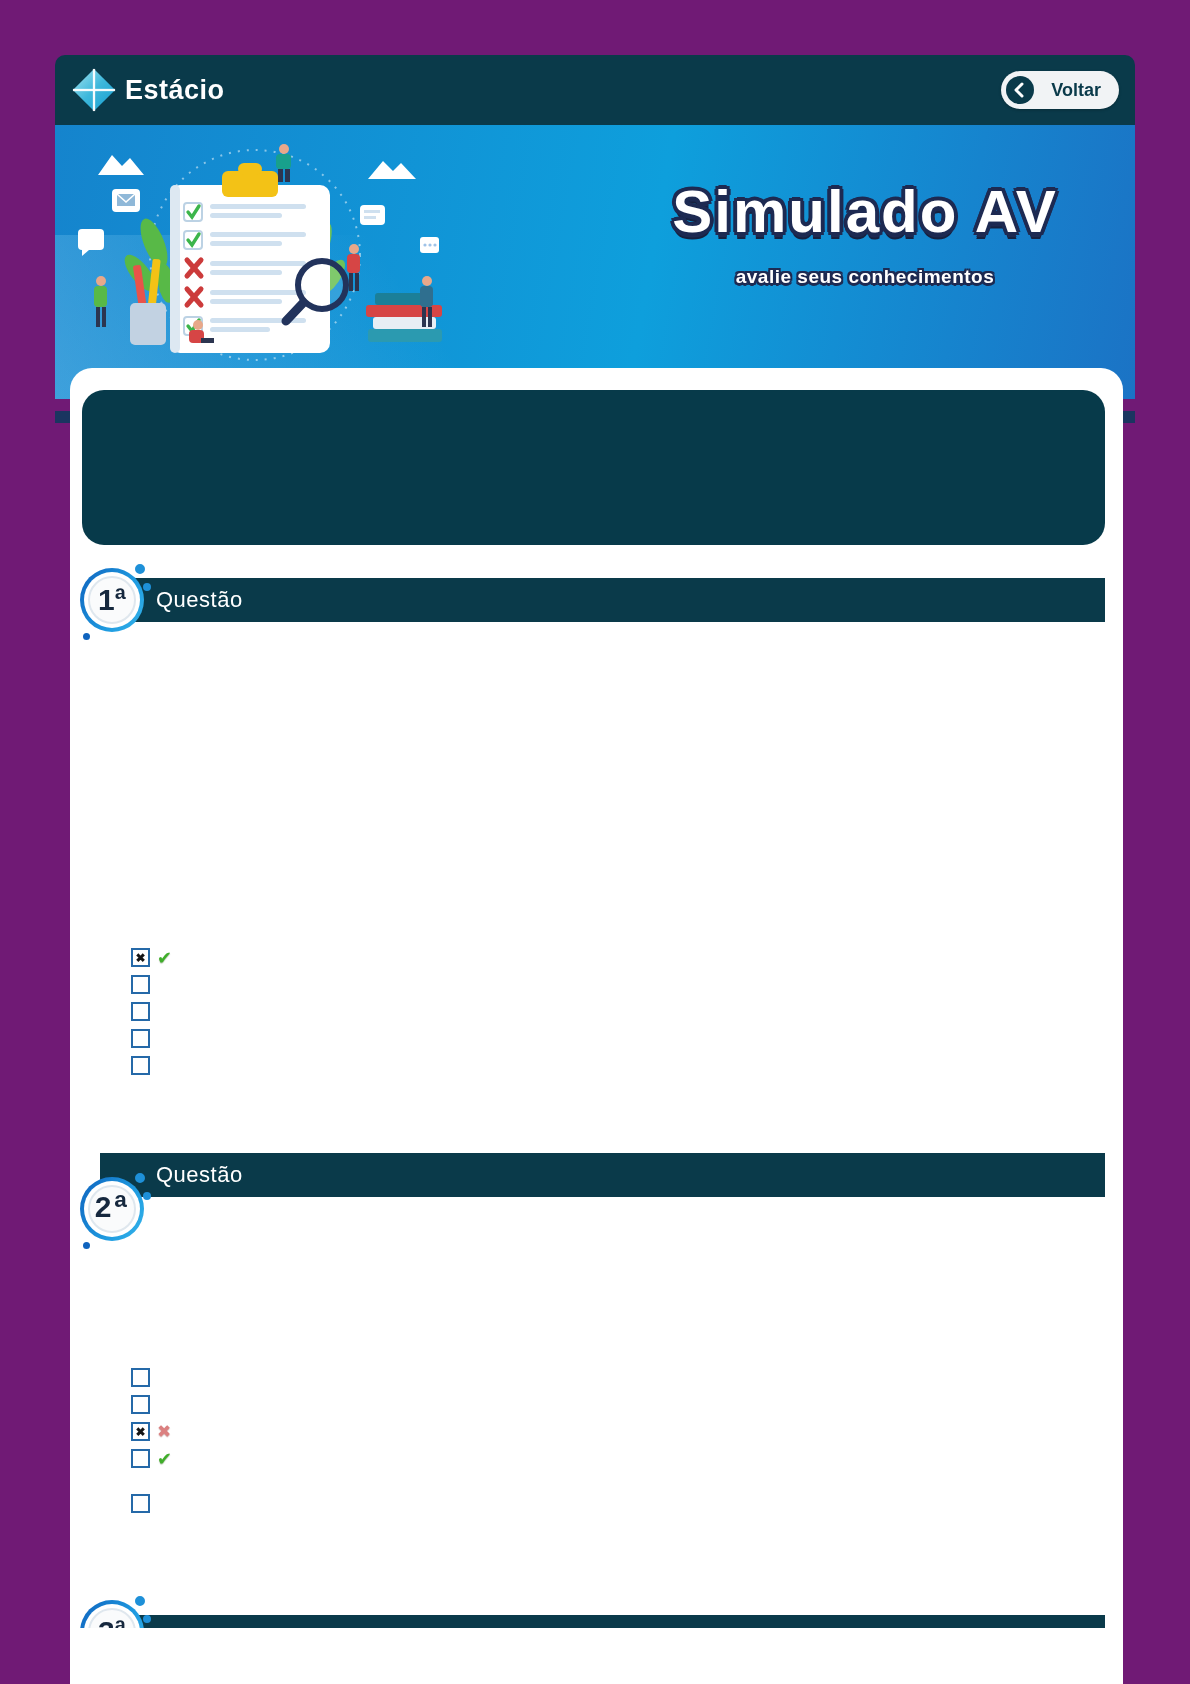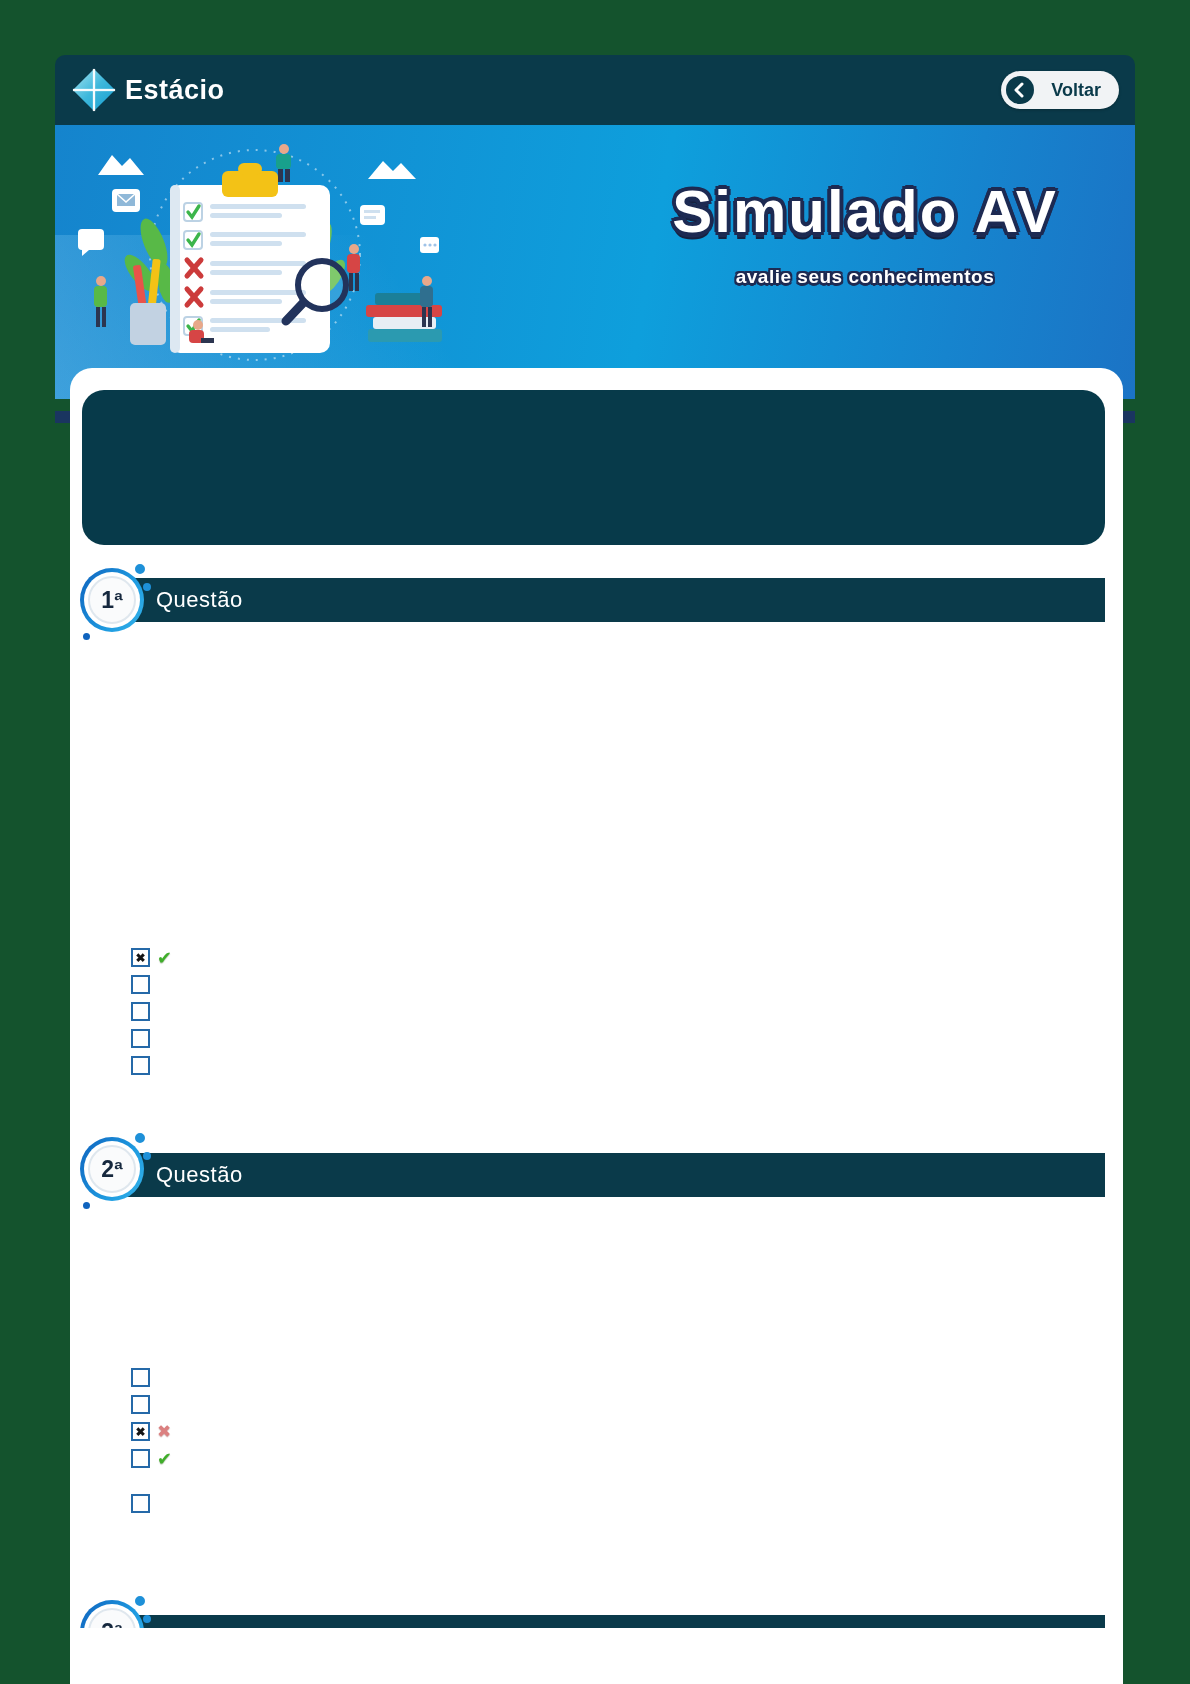--- a/index.html
+++ b/index.html
@@ -2,21 +2,21 @@
 <html style="--teal: #0a3a4a; --panel: #073a4a; --navy: #1a3560; --banner1: #1584cd; --banner2: #0e9fdc; --banner3: #1b73c5; --cb-border: #2569a8; --green: #3fae2a; --red: #db8080; --badge-blue: #1e90d8;"><head>
 <meta charset="utf-8">
 <style>
   :root{
     --teal:#0a3a4a; --panel:#073a4a; --navy:#1a3560;
     --banner1:#1584cd; --banner2:#0e9fdc; --banner3:#1b73c5;
     --cb-border:#2569a8; --green:#3fae2a; --red:#db8080; --badge-blue:#1e90d8;
   }
   *{margin:0;padding:0;box-sizing:border-box;}
   body{background:#ffffff;font-family:"Liberation Sans",sans-serif;}
-  .page{position:relative;width:1190px;height:1684px;background:#14532d;overflow:hidden;}
+  .page{position:relative;width:1190px;height:1684px;background:#701a75;overflow:hidden;}
 
   
   .header-bar{position:absolute;left:55px;top:55px;width:1080px;height:70px;
     background:var(--teal);border-radius:10px 10px 0 0;z-index:3;
     display:flex;align-items:center;justify-content:space-between;padding:0 16px;}
   .brand{display:flex;align-items:center;gap:8px;}
   .brand-text{color:#fff;font-size:27px;font-weight:bold;letter-spacing:.5px;}
   .back-pill{display:flex;align-items:center;gap:17px;height:38px;padding:0 18px 0 5px;
     background:#f1f3f5;border-radius:19px;box-shadow:0 1px 3px rgba(0,0,0,.25);cursor:pointer;}
   .back-circle{width:28px;height:28px;border-radius:50%;background:var(--teal);
@@ -46,28 +46,28 @@
 
   
   .qbar{position:absolute;left:100px;width:1005px;height:44px;background:var(--teal);z-index:3;
     display:flex;align-items:center;padding-left:56px;}
   .qlabel{color:#fff;font-size:22px;letter-spacing:.5px;}
   .qbadge{position:absolute;left:80px;width:64px;height:64px;border-radius:50%;z-index:4;
     background:linear-gradient(120deg,#0f63be,#1e9ae0 60%,#35b4ea);
     display:flex;align-items:center;justify-content:center;}
   .qnum{width:48px;height:48px;border-radius:50%;background:#fafbfc;border:2px solid #dfe7ee;
     box-shadow:0 0 0 4px #ffffff;display:flex;align-items:center;justify-content:center;
-    font-size:23px;font-weight:bold;color:#16283e;}
+    font-size:30px;font-weight:bold;color:#16283e;}
   .dot-ring{position:absolute;top:-4px;right:-1px;width:8px;height:8px;border:5px solid var(--badge-blue);
     border-radius:50%;background:#fff;}
   .dot-sm{position:absolute;top:15px;right:-7px;width:8px;height:8px;background:var(--badge-blue);border-radius:50%;}
   .dot-bl{position:absolute;bottom:-8px;left:3px;width:7px;height:7px;background:#0f63be;border-radius:50%;}
 
   .qbar-1{top:578px;} .qbadge-1{top:568px;}
-  .qbar-2{top:1153px;} .qbadge-2{top:1137px;}
+  .qbar-2{top:1153px;} .qbadge-2{top:1177px;font-family:Liberation Mono, monospace;}
   .q3-clip{position:absolute;left:55px;top:1588px;width:1080px;height:40px;overflow:hidden;z-index:3;}
   .q3-clip .qbar{left:45px;top:27px;} .q3-clip .qbadge{left:25px;top:12px;}
 
   
   .answers{position:absolute;left:131px;display:flex;flex-direction:column;gap:8px;z-index:3;}
   .answers-1{top:948px;} .answers-2{top:1368px;}
   .opt-row{display:flex;align-items:center;gap:7px;height:19px;}
   .opt-row.extra-gap{margin-top:18px;}
   .cbox{width:19px;height:19px;border:2px solid var(--cb-border);background:#fff;
     display:flex;align-items:center;justify-content:center;font-size:12px;font-weight:bold;

